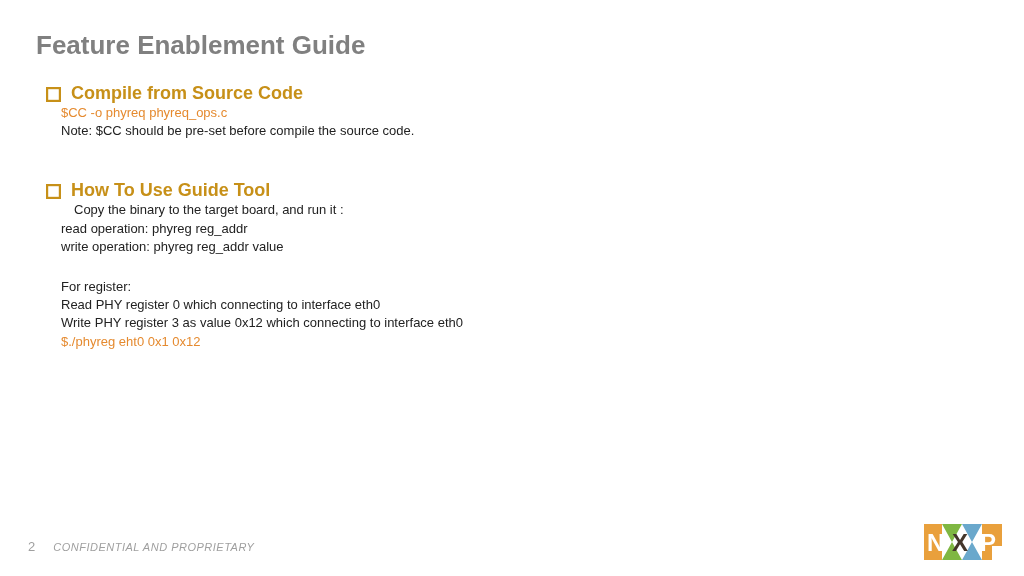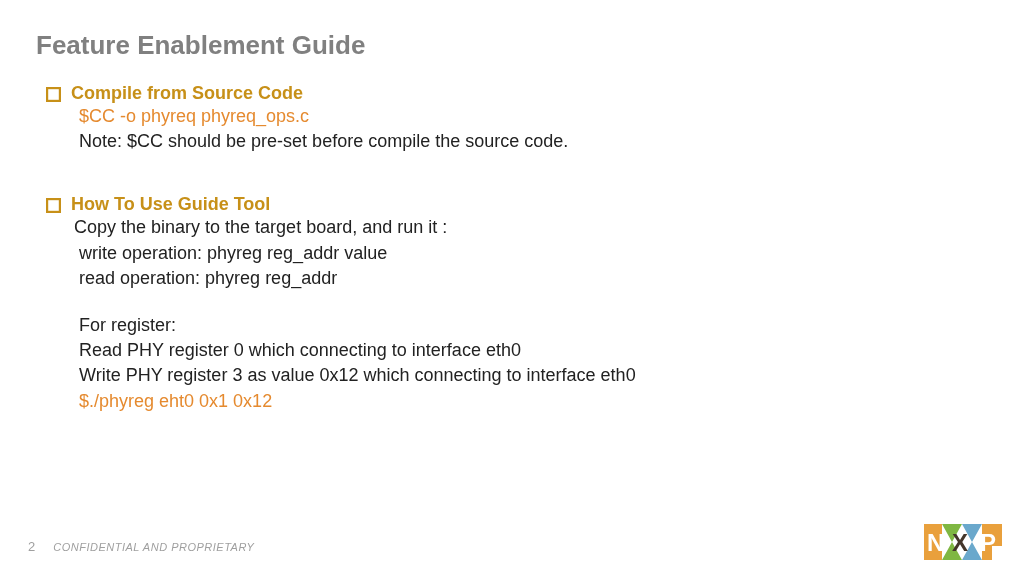--- a/index.html
+++ b/index.html
@@ -36,28 +36,28 @@
     flex: 0 0 auto;
     margin-top: 4px;
   }
   .bullet-icon svg { display:block; }
   .bullet-heading {
     font-size: 18px;
     font-weight: bold;
     color: #c79018;
   }
   .body-block {
-    margin-left: 33px;
-    font-size: 18px;
+    margin-left: 15px;
+    font-size: 13px;
     color: #222222;
     line-height: 1.4;
   }
   .body-block-2 {
     margin-left: 28px;
-    font-size: 18px;
+    font-size: 13px;
     color: #222222;
     line-height: 1.4;
   }
   .orange { color: #e58a2f; }
   .para { margin: 0; }
   .gap { height: 22px; }
   .footer {
     position: absolute;
     bottom: 22px;
     left: 28px;
@@ -109,22 +109,22 @@
         <svg width="15" height="15">
             <rect x="1" y="1" width="13" height="13" fill="none" stroke="#c79018" stroke-width="2.4"></rect>
           </svg>
       </span>
       <span class="bullet-heading">How To Use Guide Tool</span>
     </div>
     <div class="body-block-2">
       <p class="para">Copy the binary to the target board, and run it :</p>
     </div>
     <div class="body-block">
+      <p class="para">read operation: phyreg reg_addr</p>
       <p class="para">write operation: phyreg reg_addr value</p>
-      <p class="para">read operation: phyreg reg_addr</p>
       <div class="gap"></div>
       <p class="para">For register:</p>
       <p class="para">Read PHY register 0 which connecting to interface eth0</p>
       <p class="para">Write PHY register 3 as value 0x12 which connecting to interface eth0</p>
       <p class="para orange">$./phyreg eht0 0x1 0x12</p>
     </div>
   </div>
 
   <div class="footer">
     <span class="page-num">2</span>

